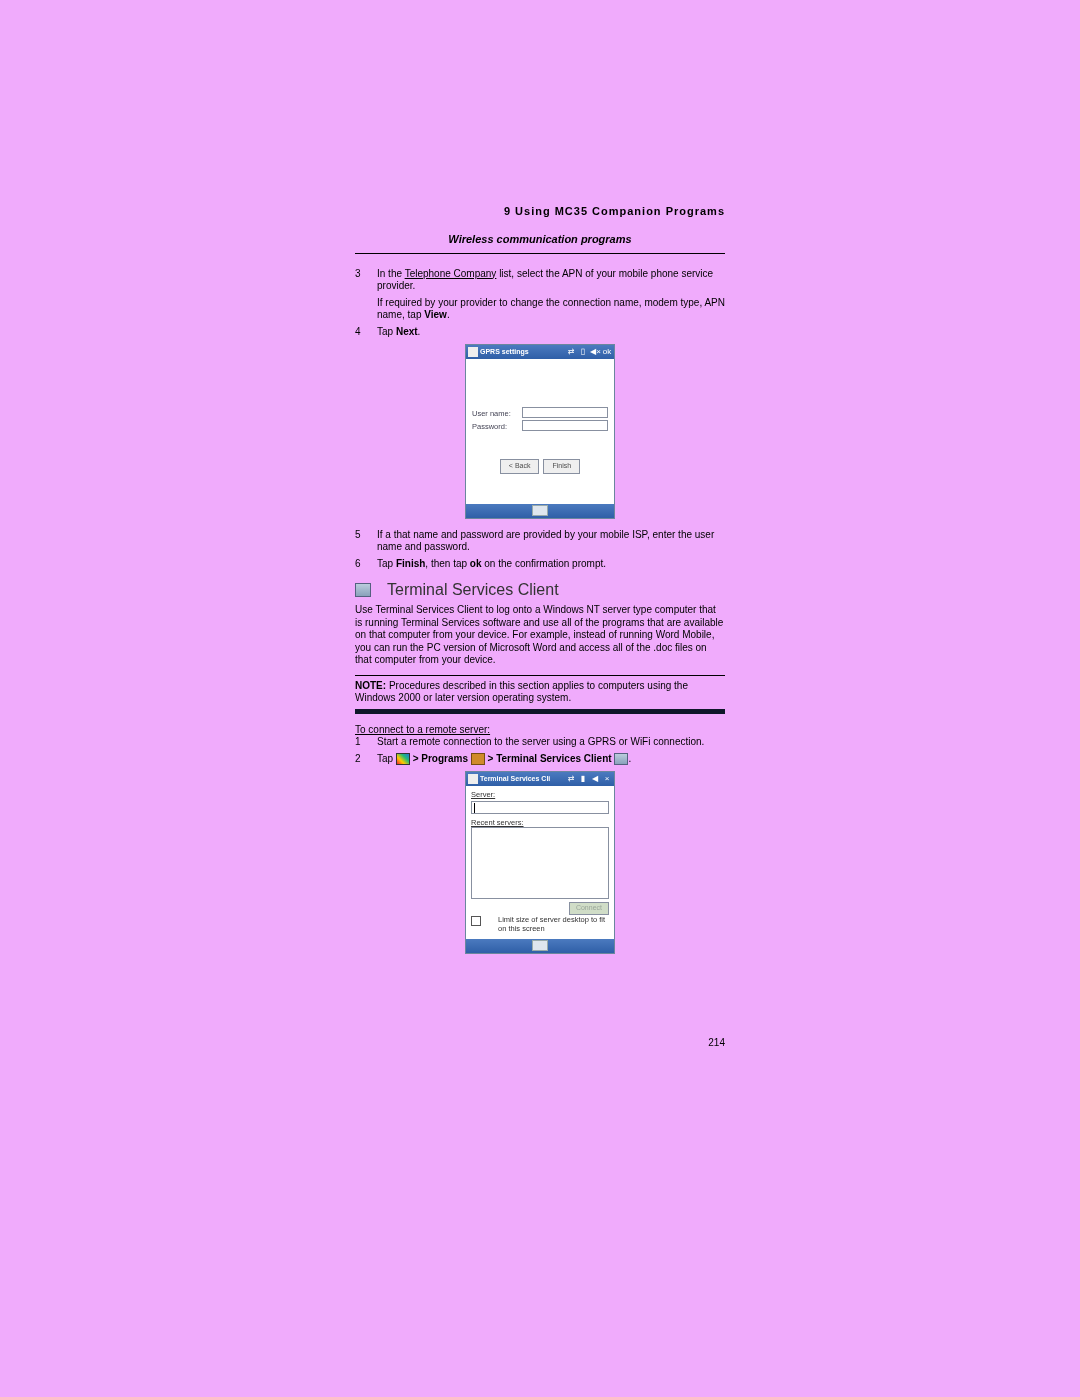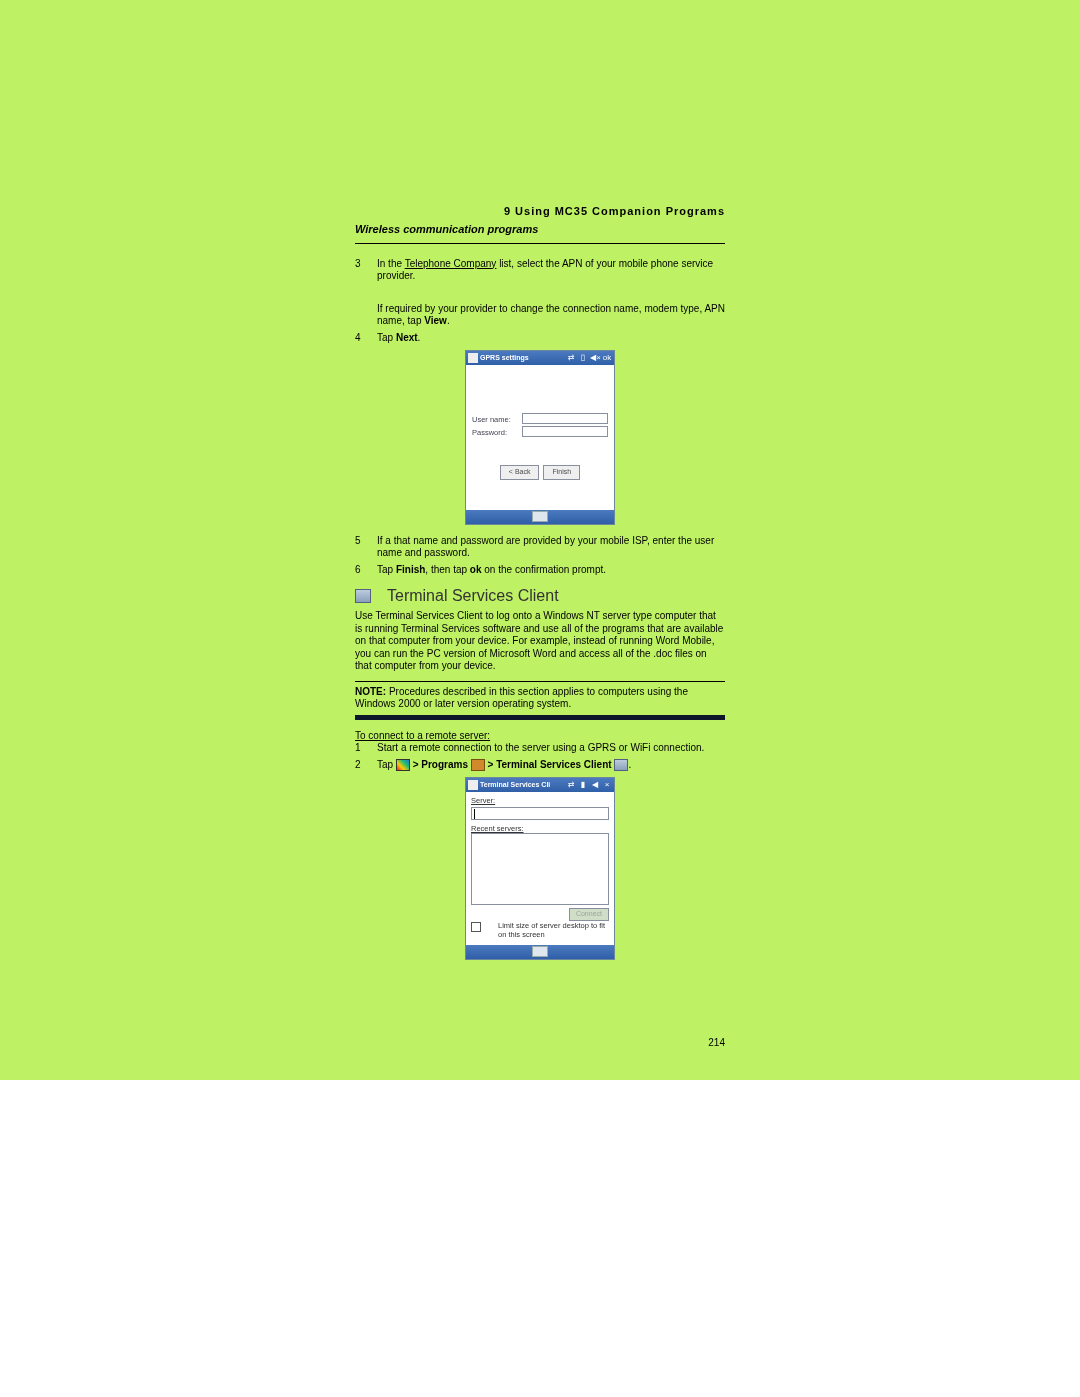--- a/index.html
+++ b/index.html
@@ -3,46 +3,46 @@
 <meta charset="utf-8">
 <style>
   body {
     margin: 0;
     background: #fff;
     font-family: Arial, Helvetica, sans-serif;
     color: #000;
   }
   .page {
     width: 1080px;
-    height: 1080px;
+    height: 1397px;
     position: relative;
-    background: #bef264;
+    background: #f0abfc;
     margin: 0 auto;
   }
   .content {
     position: absolute;
     left: 355px;
     top: 205px;
     width: 370px;
     font-size: 10px;
     line-height: 1.25;
   }
   .header-right {
     text-align: right;
     letter-spacing: 1px;
     font-weight: bold;
     font-size: 11px;
     color: #000;
   }
   .header-sub {
-    text-align: left;
+    text-align: center;
     font-weight: bold;
     font-style: italic;
     font-size: 11px;
-    margin-top: 4px;
+    margin-top: 14px;
   }
   .hr-line {
     border: none;
     border-top: 1px solid #000;
     margin: 6px 0 14px 0;
   }
   .step-row {
     display: flex;
     margin-bottom: 4px;
   }
@@ -209,21 +209,21 @@
   <div class="content">
 
     <div class="header-right">9 Using MC35 Companion Programs</div>
     <div class="header-sub">Wireless communication programs</div>
     <hr class="hr-line">
 
     <div class="step-row">
       <div class="step-num">3</div>
       <div class="step-txt">
         <span>In the </span><span class="underline">Telephone Company</span><span> list, select the APN of your mobile phone service provider.</span>
-        <div style="margin-top:20px">
+        <div style="margin-top:4px">
           <span>If required by your provider to change the connection name, modem type, APN name, tap </span><span class="bold">View</span><span>.</span>
         </div>
       </div>
     </div>
 
     <div class="step-row">
       <div class="step-num">4</div>
       <div class="step-txt">
         <span>Tap </span><span class="bold">Next</span><span>.</span>
       </div>

